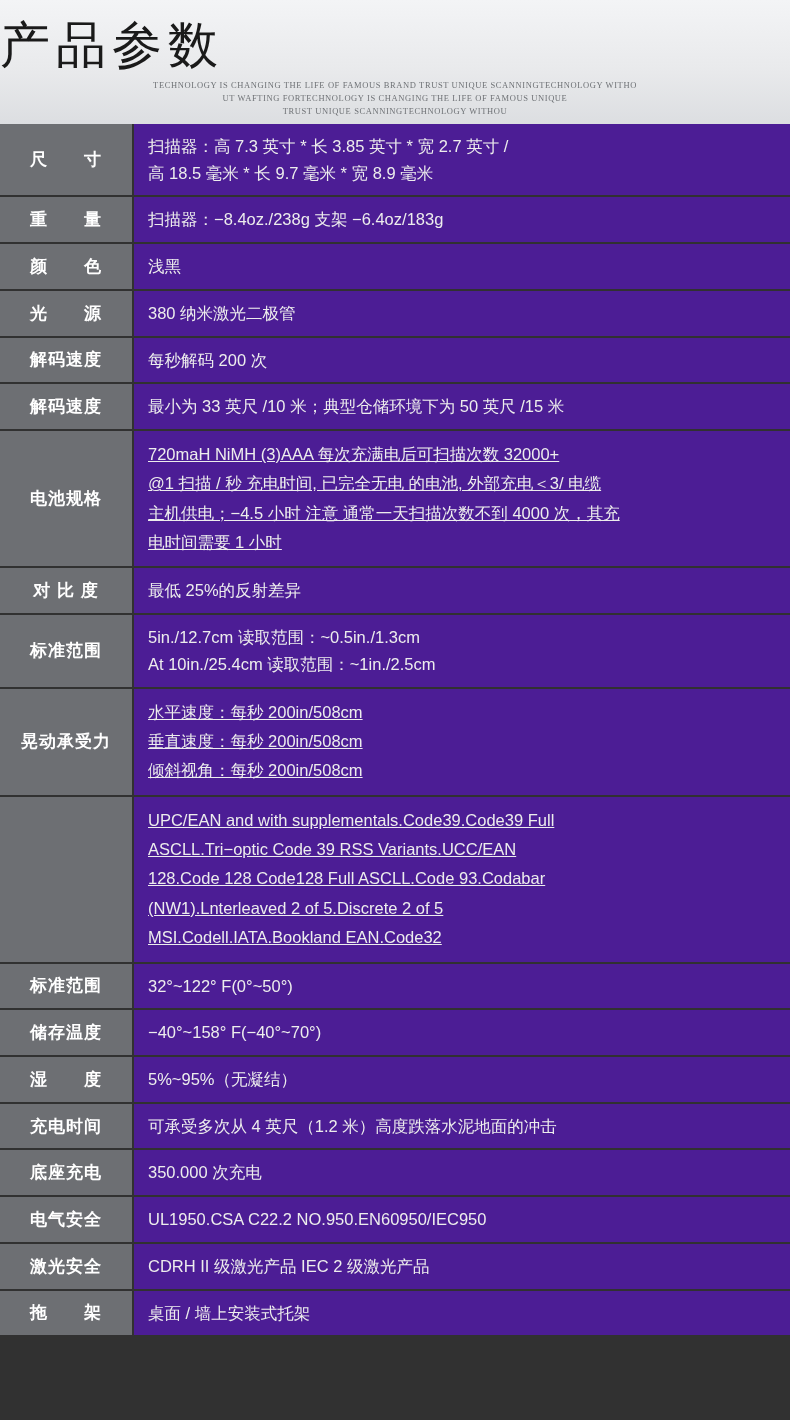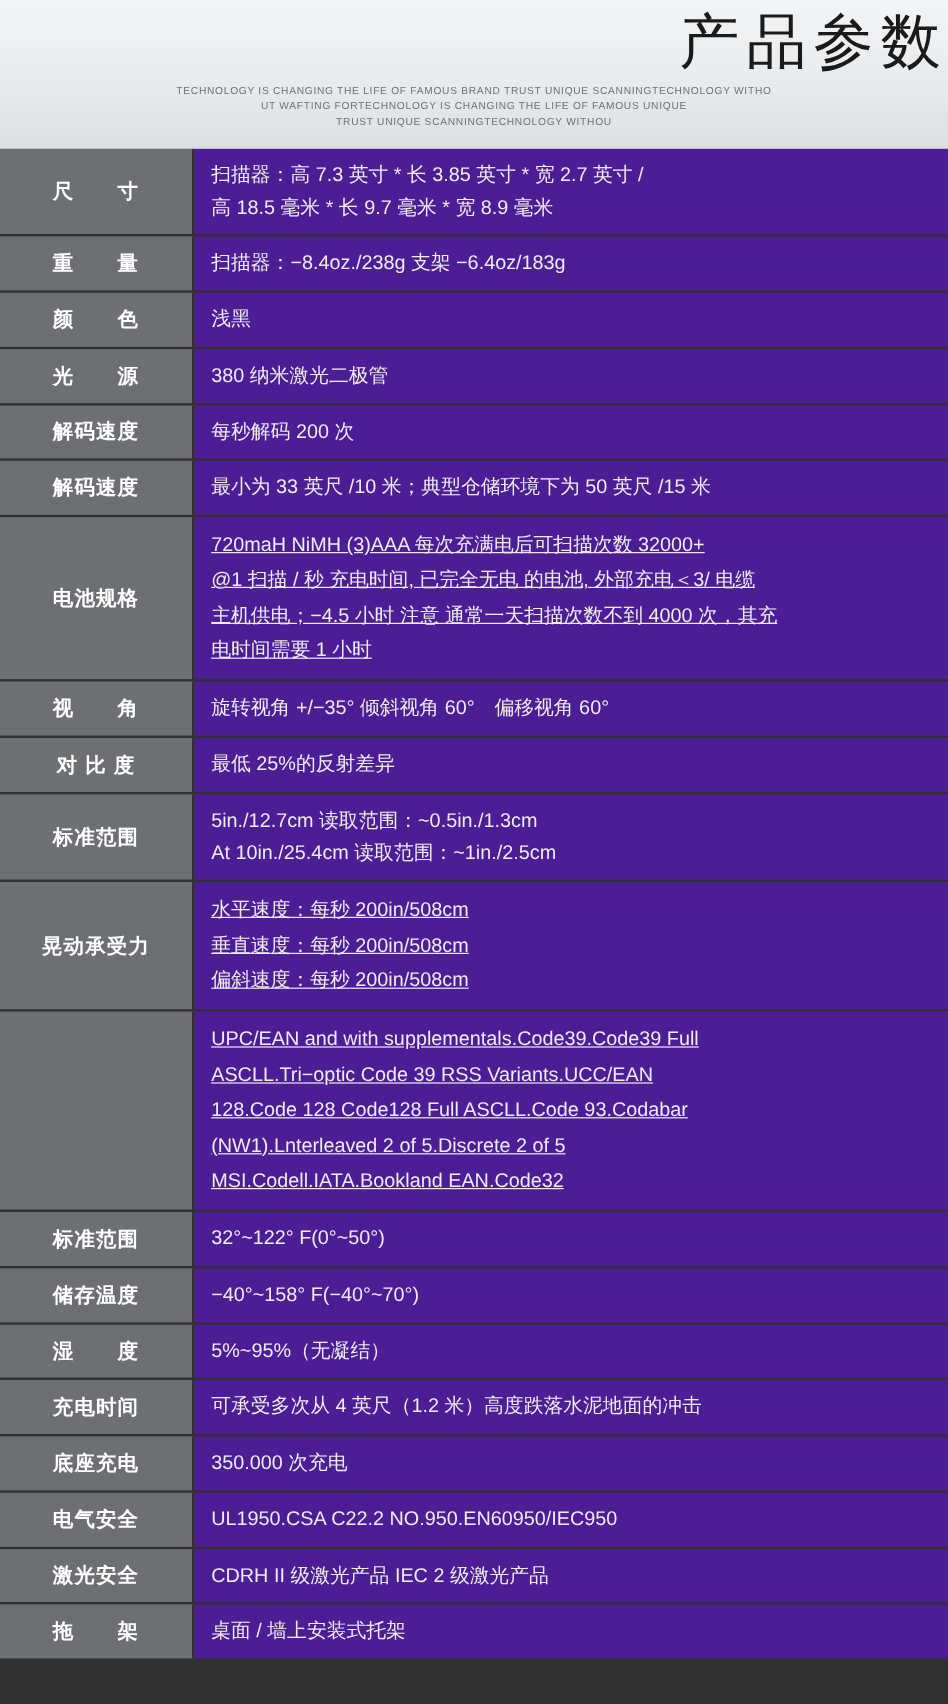--- a/index.html
+++ b/index.html
@@ -22,37 +22,37 @@
   }
 
   
   .header {
     height: 124px;
     background: linear-gradient(180deg, #f3f4f6 0%, #e9eaec 55%, #dcdee1 100%);
     position: relative;
     overflow: hidden;
   }
   .header-title {
-    text-align: right;
+    text-align: left;
     color: #1a1a1a;
     font-size: 50px;
     letter-spacing: 6px;
     font-weight: 400;
-    padding-top: 8px;
+    padding-top: 18px;
     line-height: 1.1;
     font-family: "Liberation Serif", serif;
   }
   .header-sub {
     margin-top: 6px;
     text-align: center;
     color: #6f7276;
     font-size: 8.5px;
     letter-spacing: 0.6px;
     line-height: 1.55;
-    font-family: Liberation Sans, sans-serif;
+    font-family: Liberation Serif, serif;
   }
 
   
   .spec-table {
     width: 790px;
     border-collapse: separate;
     border-spacing: 0;
     table-layout: fixed;
   }
   .spec-table tr { background: transparent; }
@@ -62,21 +62,21 @@
   }
   td.label {
     width: 128px;
     background: #6d6f73;
     color: #ffffff;
     font-size: 17px;
     font-weight: bold;
     text-align: center;
     letter-spacing: 1px;
     border-right: 2px solid #313131;
-    padding: 8px 16px;
+    padding: 8px 2px;
   }
   td.value {
     background: #4c1d95;
     color: #ededed;
     font-size: 16.5px;
     padding: 9px 12px 9px 14px;
     line-height: 1.62;
   }
   td.value .line { display: block; white-space: nowrap; }
   td.value.tall { line-height: 1.78; text-decoration: underline; }
@@ -140,44 +140,38 @@
         <tr>
           <td class="label">电池规格</td>
           <td class="value tall">
             <span class="line">720maH NiMH (3)AAA 每次充满电后可扫描次数 32000+</span>
             <span class="line">@1 扫描 / 秒 充电时间, 已完全无电 的电池, 外部充电＜3/ 电缆</span>
             <span class="line">主机供电；−4.5 小时 注意 通常一天扫描次数不到 4000 次，其充</span>
             <span class="line">电时间需要 1 小时</span>
           </td>
         </tr>
         <tr>
-          <td class="label">视　　角</td>
-          <td class="value">
-            <span class="line">旋转视角 +/−35°  倾斜视角 60°　偏移视角 60°</span>
-          </td>
-        </tr>
-        <tr>
           <td class="label">对 比 度</td>
           <td class="value">
             <span class="line">最低 25%的反射差异</span>
           </td>
         </tr>
         <tr>
           <td class="label">标准范围</td>
           <td class="value">
             <span class="line">5in./12.7cm 读取范围：~0.5in./1.3cm</span>
             <span class="line">At 10in./25.4cm 读取范围：~1in./2.5cm</span>
           </td>
         </tr>
         <tr>
           <td class="label">晃动承受力</td>
           <td class="value tall">
             <span class="line">水平速度：每秒 200in/508cm</span>
             <span class="line">垂直速度：每秒 200in/508cm</span>
-            <span class="line">偏斜速度：每秒 200in/508cm</span>
+            <span class="line">倾斜视角：每秒 200in/508cm</span>
           </td>
         </tr>
         <tr>
           <td class="label"></td>
           <td class="value tall">
             <span class="line">UPC/EAN and with supplementals.Code39.Code39 Full</span>
             <span class="line">ASCLL.Tri−optic Code 39 RSS Variants.UCC/EAN</span>
             <span class="line">128.Code 128 Code128 Full ASCLL.Code 93.Codabar</span>
             <span class="line">(NW1).Lnterleaved 2 of 5.Discrete 2 of 5</span>
             <span class="line">MSI.Codell.IATA.Bookland EAN.Code32</span>

